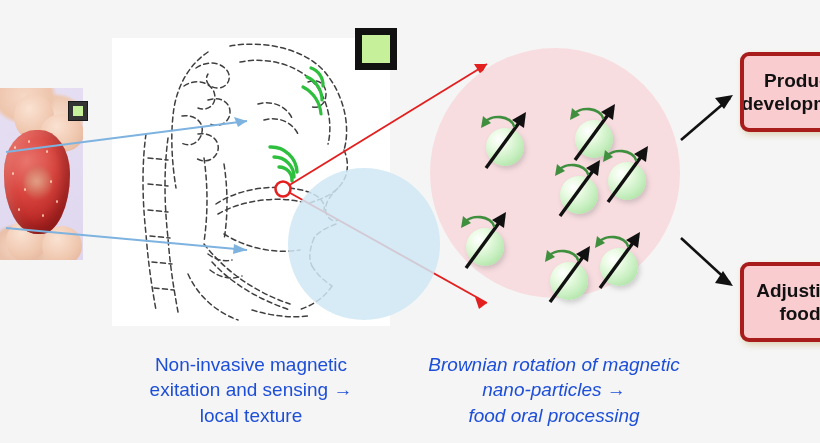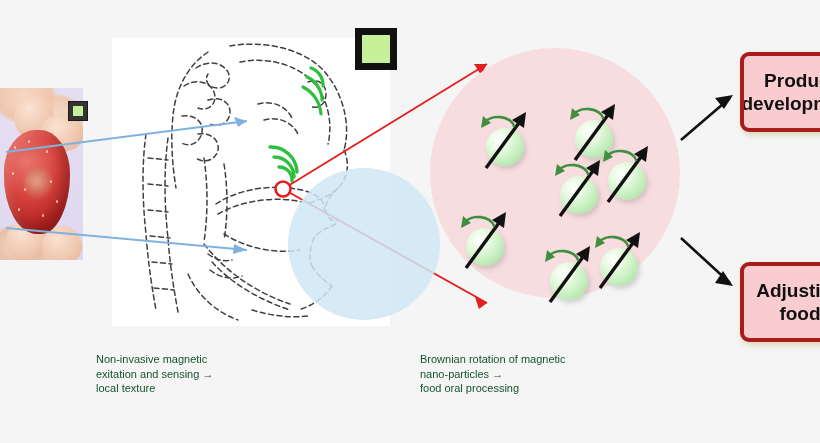--- a/index.html
+++ b/index.html
@@ -107,28 +107,28 @@
     overflow:hidden;
     box-sizing:border-box;
     padding:6px 10px;
   }
   #box-top{left:740px;top:52px;width:120px;height:80px;}
   #box-bottom{left:740px;top:262px;width:120px;height:80px;}
 
   
   .caption{
     position:absolute;
-    text-align:left;
-    font-size:11px;
+    text-align:center;
+    font-size:19px;
     line-height:1.33;
-    color:#14532d;
+    color:#1d4ed8;
     white-space:pre-line;
   }
   #caption-left{left:96px;top:352px;width:310px;}
-  #caption-right{left:420px;top:352px;width:268px;}
+  #caption-right{left:420px;top:352px;width:268px;font-style:italic;}
 
   .ovl{position:absolute;left:0;top:0;pointer-events:none;}
 </style>
 </head>
 <body>
 
 <div id="stage">
 
   <div class="photo-panel">
     <div class="photo-bg"></div>

